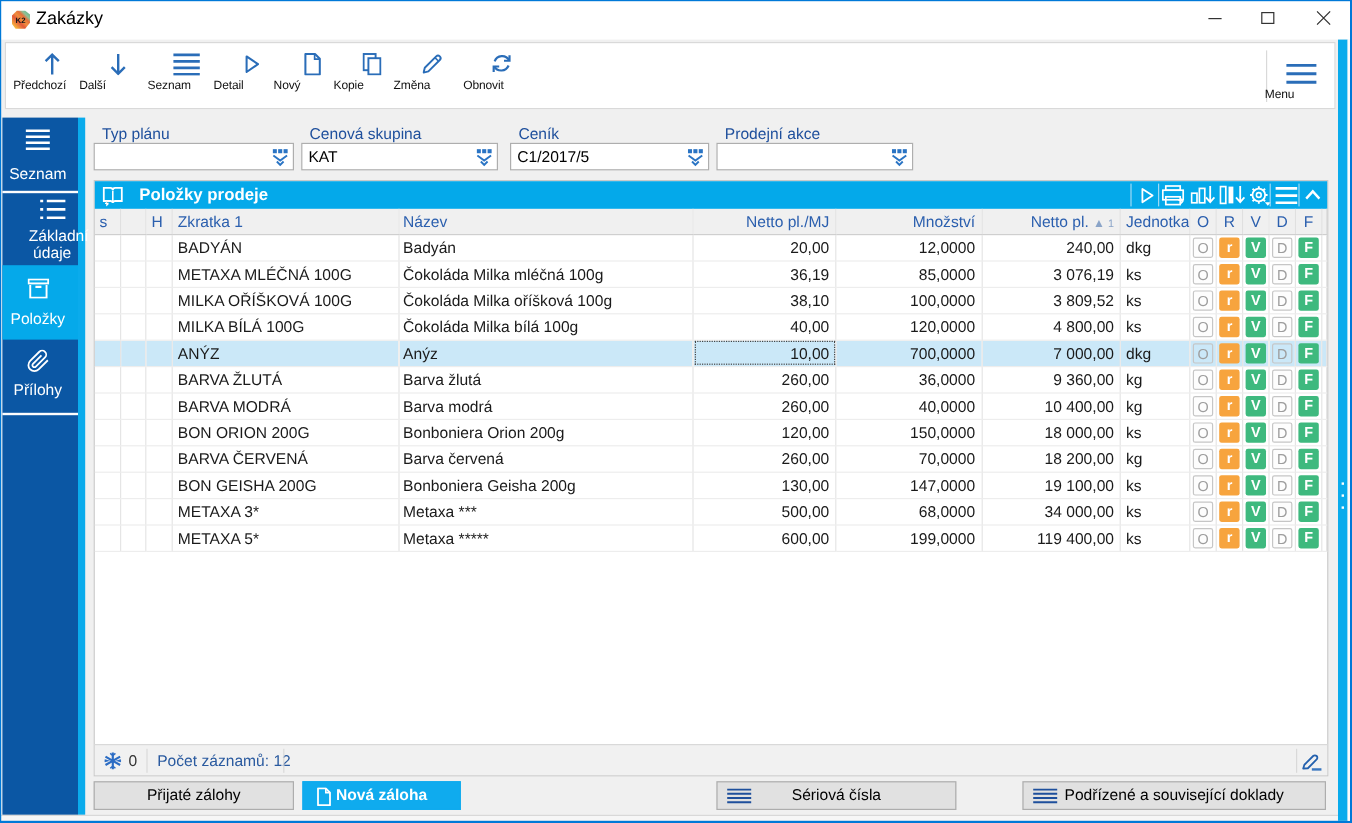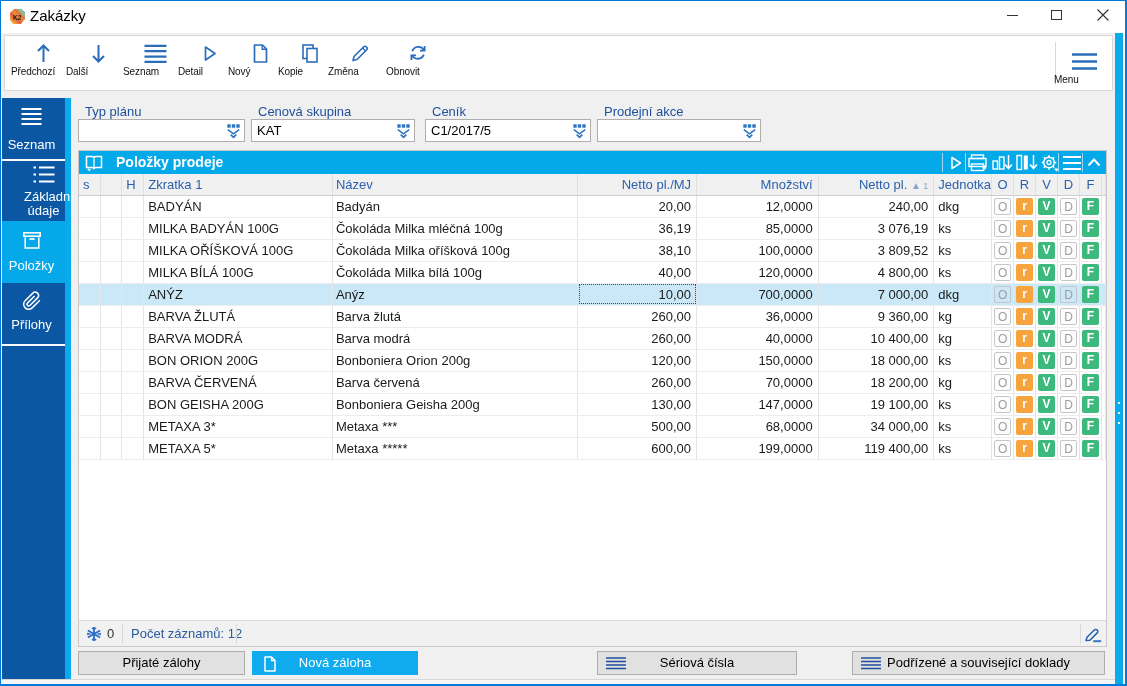--- a/index.html
+++ b/index.html
@@ -333,21 +333,21 @@
           <td class="ctr"><span class="chip cr">r</span></td>
           <td class="ctr"><span class="chip cV">V</span></td>
           <td class="ctr"><span class="chip cO">D</span></td>
           <td class="ctr"><span class="chip cF">F</span></td>
           <td></td>
         </tr>
     <tr>
           <td></td>
           <td></td>
           <td></td>
-          <td class="pl">MILKA BADYÁN 100G</td>
+          <td class="pl">METAXA MLÉČNÁ 100G</td>
           <td class="pl2">Čokoláda Milka mléčná 100g</td>
           <td class="num">36,19</td>
           <td class="num">85,0000</td>
           <td class="num">3 076,19</td>
           <td style="padding-left:4px;">ks</td>
           <td class="ctr"><span class="chip cO">O</span></td>
           <td class="ctr"><span class="chip cr">r</span></td>
           <td class="ctr"><span class="chip cV">V</span></td>
           <td class="ctr"><span class="chip cO">D</span></td>
           <td class="ctr"><span class="chip cF">F</span></td>
@@ -538,21 +538,21 @@
     <div class="abs ssep" style="left:157px;"></div>
     <div class="abs ssep" style="left:1001px;"></div>
     <svg class="abs" style="left:1006px; top:6px;" width="17" height="17" viewBox="0 0 17 17">
         <path d="M1 13.5 L2 10.3 L9.3 3 A2 2 0 0 1 12.2 5.9 L4.9 13.2 L1 13.5 Z" fill="none" stroke="#2461ae" stroke-width="1.5" stroke-linejoin="round"></path>
         <rect x="8.2" y="13.2" width="8" height="2" fill="#3a77c0"></rect>
       </svg>
   </div>
 </div>
 
 <div class="abs fbtn" style="left:78px; width:167px;">Přijaté zálohy</div>
-<div class="abs fbtn" id="btnNova" style="left:252px; width:166px;"><svg class="abs" style="left:10px; top:4px;" width="14" height="16" viewBox="0 0 14 16">
+<div class="abs fbtn" id="btnNova" style="left:252px; width:132px;font-weight:bold;"><svg class="abs" style="left:10px; top:4px;" width="14" height="16" viewBox="0 0 14 16">
       <path d="M2 1 H8.5 L12 4.5 V15 H2 Z" fill="none" stroke="#fff" stroke-width="1.5" stroke-linejoin="round"></path>
       <path d="M8.5 1 V4.5 H12" fill="none" stroke="#fff" stroke-width="1.3"></path>
     </svg>Nová záloha</div>
 <div class="abs fbtn" style="left:597px; width:200px;"><svg class="abs" style="left:7px; top:4px;" width="22" height="16" viewBox="0 0 22 16">
       <path d="M1 2 H21 M1 5.5 H21 M1 9 H21 M1 12.5 H21" stroke="#1e4f9c" stroke-width="1.6"></path>
     </svg>Sériová čísla</div>
 <div class="abs fbtn" style="left:852px; width:253px;"><svg class="abs" style="left:7px; top:4px;" width="22" height="16" viewBox="0 0 22 16">
       <path d="M1 2 H21 M1 5.5 H21 M1 9 H21 M1 12.5 H21" stroke="#1e4f9c" stroke-width="1.6"></path>
     </svg>Podřízené a související doklady</div>
 <div class="abs" id="botline"></div>

